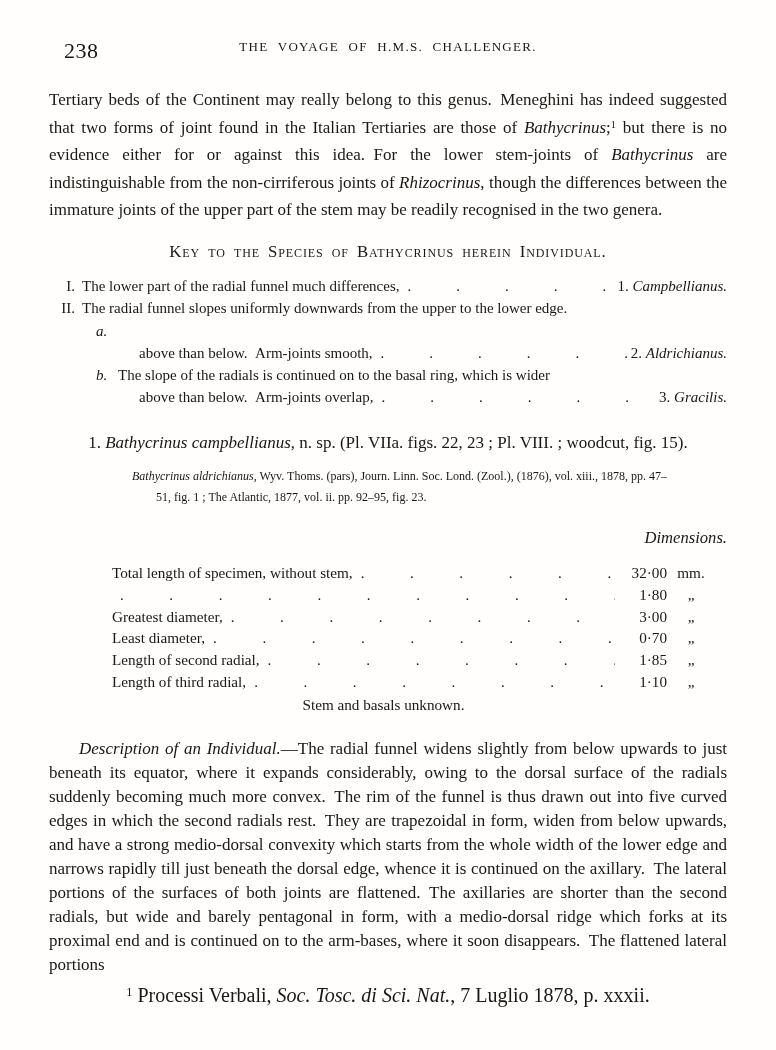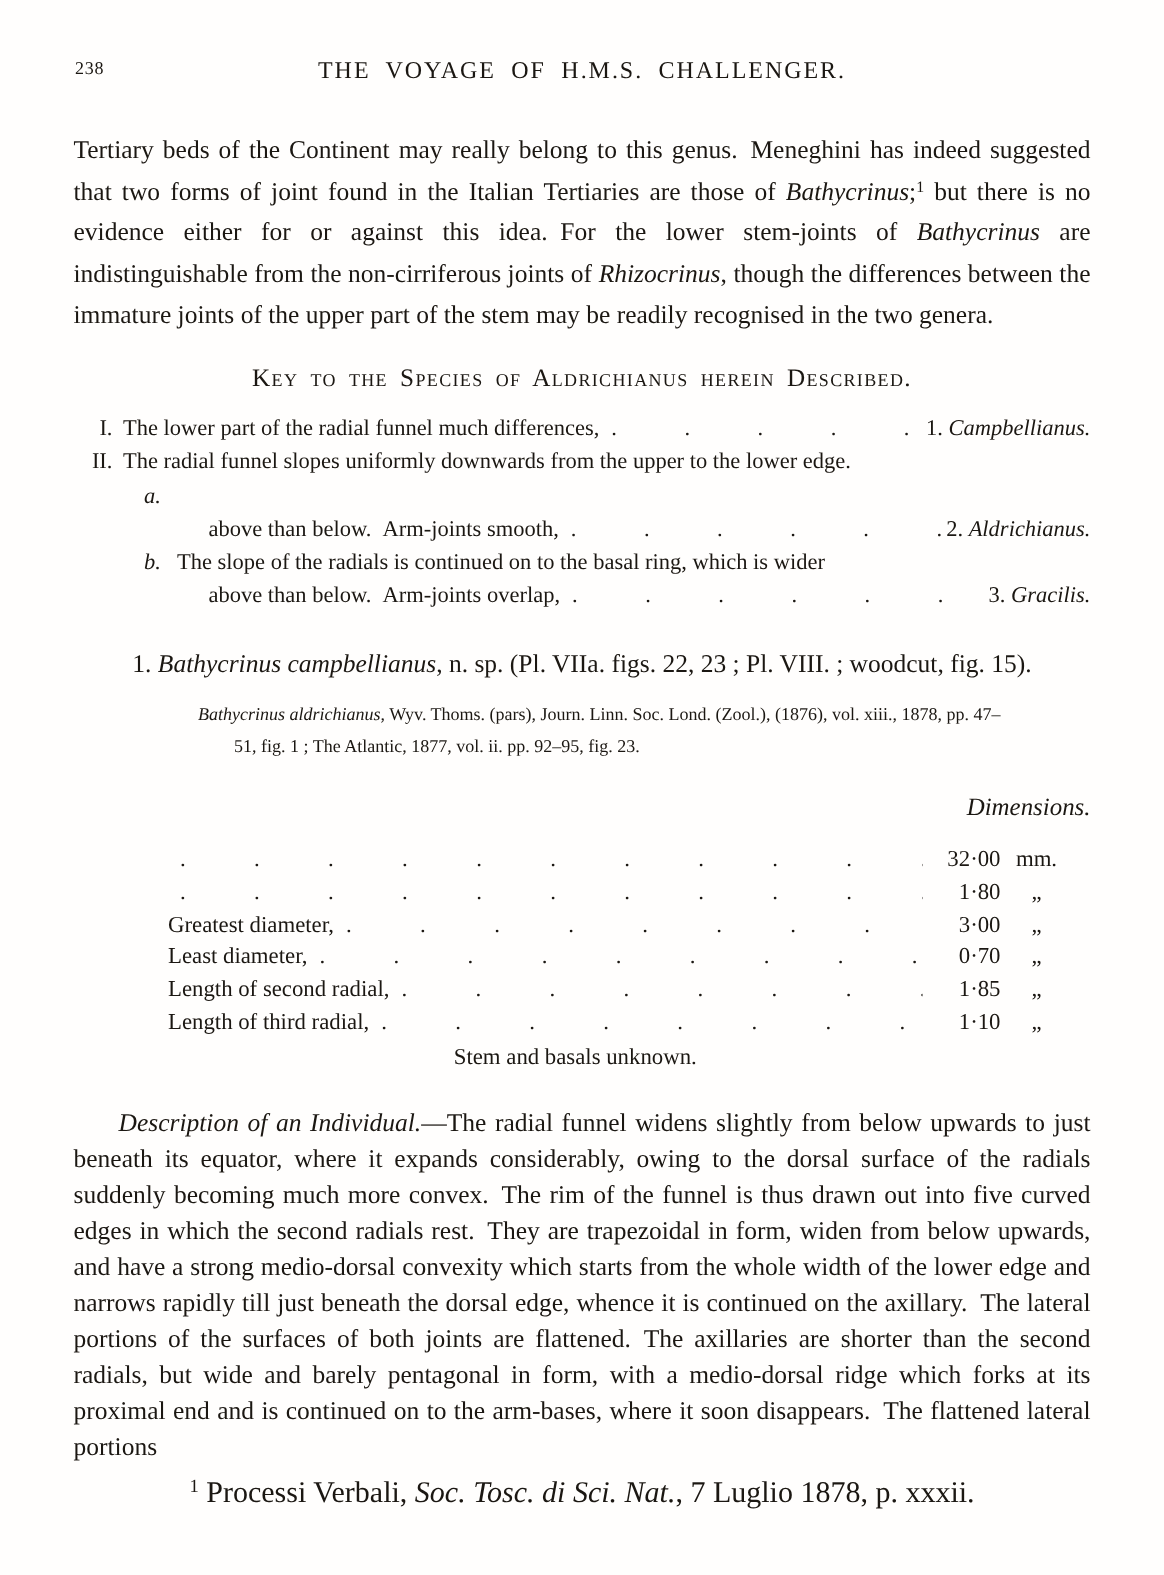--- a/index.html
+++ b/index.html
@@ -11,22 +11,22 @@
     color: #1b1712;
     font-family: "Liberation Serif", "DejaVu Serif", serif;
     position: relative;
     overflow: hidden;
   }
   .it { font-style: italic; }
   sup { font-size: 62%; line-height: 0; vertical-align: 0.5em; }
 
   
   .header { position: relative; height: 24px; margin-bottom: 26px; }
-  .page-num { position: absolute; left: 1px; top: 2px; font-size: 12px; letter-spacing: 0.5px; }
-  .running-title { text-align: center; font-size: 16px; letter-spacing: 1.3px; word-spacing: 5px; padding-top: 3px; }
+  .page-num { position: absolute; left: 15px; top: 2px; font-size: 22px; letter-spacing: 0.5px; }
+  .running-title { text-align: center; font-size: 13px; letter-spacing: 1.3px; word-spacing: 5px; padding-top: 3px; }
 
   
   .para { font-size: 17px; line-height: 27.6px; text-align: justify; margin: 0; }
   .descr { margin-top: 22px; text-indent: 30px; line-height: 24px; }
 
   
   .key-heading {
     margin: 18px 0 0 0; text-align: center; font-weight: normal;
     font-variant: small-caps; font-size: 16.8px; letter-spacing: 0.9px; word-spacing: 3px;
   }
@@ -64,21 +64,21 @@
 
 <div class="page">
 
   <div class="header">
     <span class="page-num">238</span>
     <div class="running-title">THE VOYAGE OF H.M.S. CHALLENGER.</div>
   </div>
 
   <p class="para"><span>Tertiary beds of the Continent may really belong to this genus. Meneghini has indeed suggested that two forms of joint found in the Italian Tertiaries are those of </span><span class="it">Bathycrinus</span><span>;</span><sup>1</sup><span> but there is no evidence either for or against this idea. For the lower stem-joints of </span><span class="it">Bathycrinus</span><span> are indistinguishable from the non-cirriferous joints of </span><span class="it">Rhizocrinus</span><span>, though the differences between the immature joints of the upper part of the stem may be readily recognised in the two genera.</span></p>
 
-  <h3 class="key-heading">Key to the Species of Aldrichianus herein Described.</h3>
+  <h3 class="key-heading">Key to the Species of Bathycrinus herein Individual.</h3>
 
   <div class="key-list">
 
     <div class="key-row">
       <span class="key-num">I.</span>
       <span class="key-text">The lower part of the radial funnel much differences,</span>
       <span class="dots">.   .   .   .   .   .   .   .   .   .   .   .   .   .</span>
       <span class="key-result"><span>1. </span><span class="it">Campbellianus.</span></span>
     </div>
 
@@ -112,20 +112,21 @@
 
   <h3 class="sp-heading"><span>1. </span><span class="it">Bathycrinus campbellianus</span><span>, n. sp. (Pl. VIIa. figs. 22, 23 ; Pl. VIII. ; woodcut, fig. 15).</span></h3>
 
   <p class="synonymy"><span class="it">Bathycrinus aldrichianus</span><span>, Wyv. Thoms. (pars), Journ. Linn. Soc. Lond. (Zool.), (1876), vol. xiii., 1878, pp. 47–51, fig. 1 ; The Atlantic, 1877, vol. ii. pp. 92–95, fig. 23.</span></p>
 
   <h4 class="dim-heading">Dimensions.</h4>
 
   <div class="dim-table">
 
     <div class="dim-row">
+      <span class="dim-label">Total length of specimen, without stem,</span>
       <span class="dots">.   .   .   .   .   .   .   .   .   .   .   .   .   .</span>
       <span class="dim-val">32·00</span>
       <span class="dim-unit">mm.</span>
     </div>
 
     <div class="dim-row">
       <span class="dots">.   .   .   .   .   .   .   .   .   .   .   .   .   .</span>
       <span class="dim-val">1·80</span>
       <span class="dim-unit">„</span>
     </div>

